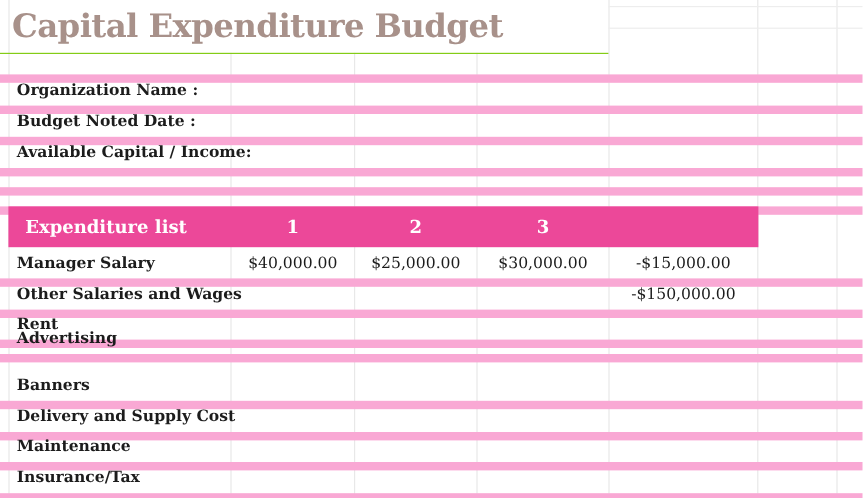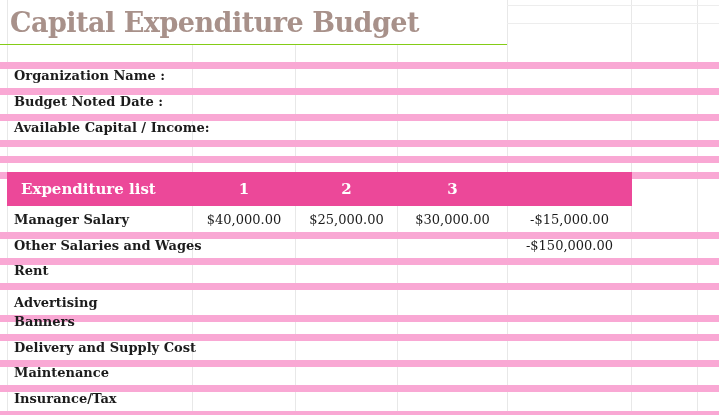--- a/index.html
+++ b/index.html
@@ -30,21 +30,21 @@
   .r-sp1{top:44px;height:18px;}
   .r-org{top:62px;height:26px;}
   .r-date{top:88px;height:26px;}
   .r-cap{top:114px;height:26px;}
   .r-sp2{top:140px;height:16px;}
   .r-sp3{top:156px;height:16px;}
   .r-head{top:172px;height:34px;border-bottom:none;}
   .dr0{top:206px;height:26px;}
   .dr1{top:232px;height:26px;}
   .dr2{top:258px;height:25px;}
-  .dr3{top:289px;height:26px;}
+  .dr3{top:269px;height:26px;}
   .dr4{top:309px;height:25px;}
   .dr5{top:334px;height:26px;}
   .dr6{top:360px;height:25px;}
   .dr7{top:385px;height:26px;}
   .r-bottom{top:411px;height:4px;border-bottom:none;}
   
   .title-text{
     position:absolute;left:10px;top:0;height:44px;
     display:flex;align-items:center;
     font-size:27px;font-weight:700;letter-spacing:-0.5px;

